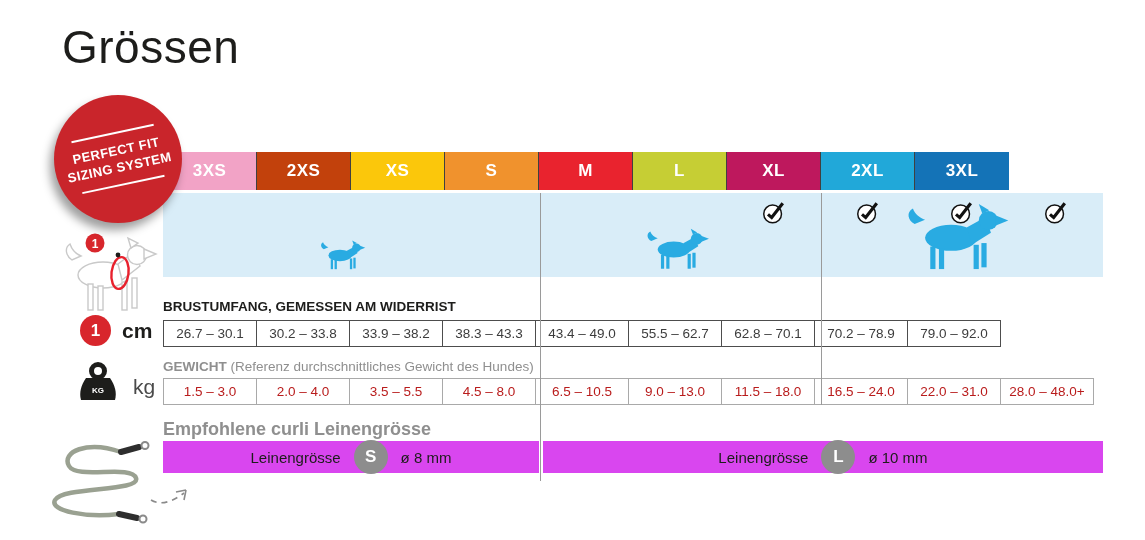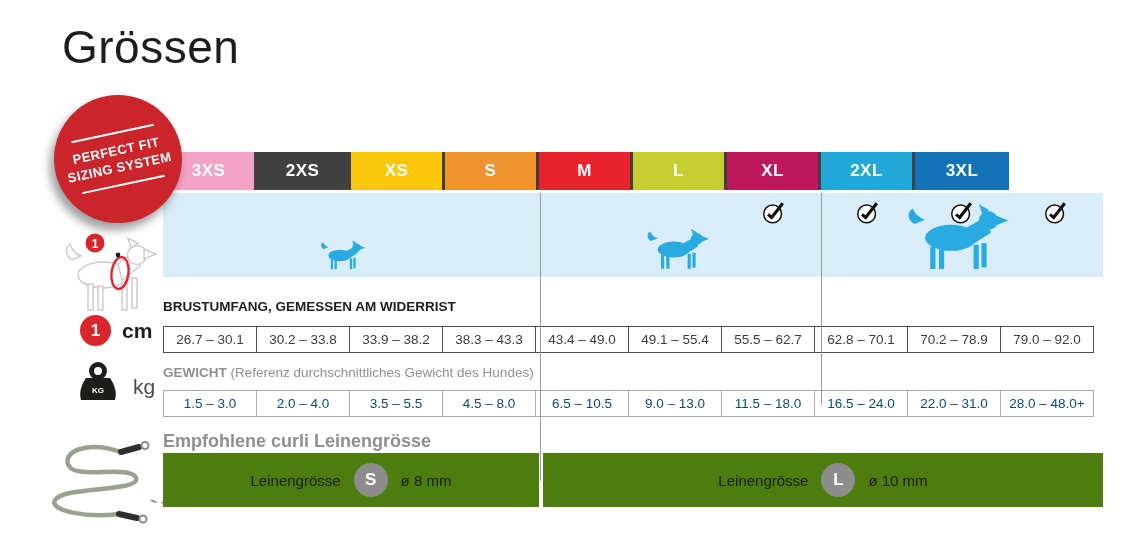--- a/index.html
+++ b/index.html
@@ -15,42 +15,42 @@
          display:flex;align-items:center;justify-content:center;}
   .badge-inner{transform:rotate(-12deg);text-align:center;color:#fff;}
   .badge-rule{height:2px;width:84px;background:#fff;margin:0 auto;}
   .badge-rule.top{margin-bottom:8px;}
   .badge-rule.bottom{margin-top:8px;}
   .badge-text{font-size:13px;font-weight:bold;letter-spacing:.4px;line-height:17px;white-space:nowrap;}
 
   
   .table{position:absolute;left:163px;top:152px;width:940px;}
   .header-row{display:flex;height:38px;}
-  .size-header{width:94px;box-sizing:border-box;border-right:3px solid #404040;
+  .size-header{width:94px;box-sizing:border-box;border-right:1px solid #404040;
                display:flex;align-items:center;justify-content:center;
                color:#fff;font-weight:bold;font-size:17px;letter-spacing:.5px;}
   .size-header:last-child{border-right:none;}
 
   .band{position:relative;display:flex;height:84px;background:#d9edf8;margin-top:3px;}
   .band-cell{width:94px;display:flex;justify-content:center;align-items:flex-start;padding-top:7px;box-sizing:border-box;}
   .dog{position:absolute;bottom:7px;}
   .dog svg{display:block;}
 
   .row-label{margin-top:22px;height:18px;font-size:13.5px;font-weight:bold;color:#1d1d1b;}
   .row-label.gray{color:#8f8f8f;margin-top:12px;height:16px;}
   .row-label .rest{font-weight:normal;}
-  .cells{display:flex;margin-top:9px;}
+  .cells{display:flex;margin-top:3px;}
   .cell{width:94px;height:27px;box-sizing:border-box;border:1px solid #4d4d4d;margin-left:-1px;
         display:flex;align-items:center;justify-content:center;font-size:13.5px;color:#3c3c3c;background:#fff;}
   .cells .cell:first-child{margin-left:0;}
-  .cells.gray .cell{border-color:#a9a9a9;color:#0c4a6e;}
+  .cells.gray .cell{border-color:#a9a9a9;color:#b91c1c;}
 
   .leash-label{margin-top:14px;height:16px;font-size:18px;font-weight:bold;color:#8f8f8f;}
   .leash-row{display:flex;margin-top:6px;gap:4px;}
-  .leash-bar{height:54px;background:#4d7c0f;display:flex;align-items:center;justify-content:center;gap:13px;}
+  .leash-bar{height:32px;background:#d946ef;display:flex;align-items:center;justify-content:center;gap:13px;}
   .leash-bar.small{width:376px;}
   .leash-bar.large{width:560px;}
   .leash-text{font-size:15px;color:#1d1d1b;}
   .leash-badge{width:34px;height:34px;border-radius:50%;background:#8d8d8d;color:#fff;
                font-weight:bold;font-size:17px;display:flex;align-items:center;justify-content:center;}
 
   .vline{position:absolute;width:1px;background:#9a9a9a;z-index:2;}
   .vline.left{left:540px;top:193px;height:288px;}
   .vline.right{left:821px;top:193px;height:212px;}
 
@@ -149,21 +149,21 @@
     <svg width="48" height="30" viewBox="0 0 48 30">
       <path d="M3 20 Q16 28 36 13" fill="none" stroke="#8a8a8a" stroke-width="1.6" stroke-dasharray="6 5"></path>
       <path d="M38 10 L28 12 M38 10 L36 20" fill="none" stroke="#8a8a8a" stroke-width="1.6"></path>
     </svg>
   </div>
 
   <div class="table">
 
     <div class="header-row" id="size-headers">
       <div class="size-header" style="background: rgb(242, 163, 198);">3XS</div>
-      <div class="size-header" style="background: #404040;">2XS</div>
+      <div class="size-header" style="background: #c2410c;">2XS</div>
       <div class="size-header" style="background: rgb(251, 199, 11);">XS</div>
       <div class="size-header" style="background: rgb(240, 146, 45);">S</div>
       <div class="size-header" style="background: rgb(233, 35, 46);">M</div>
       <div class="size-header" style="background: rgb(198, 206, 52);">L</div>
       <div class="size-header" style="background: #be185d;">XL</div>
       <div class="size-header" style="background: rgb(33, 168, 217);">2XL</div>
       <div class="size-header" style="background: rgb(20, 115, 183);">3XL</div>
     </div>
 
     <div class="band" id="band-row">
@@ -214,21 +214,20 @@
       </div>
     </div>
 
     <div class="row-label">BRUSTUMFANG, GEMESSEN AM WIDERRIST</div>
     <div class="cells">
       <div class="cell">26.7 – 30.1</div>
       <div class="cell">30.2 – 33.8</div>
       <div class="cell">33.9 – 38.2</div>
       <div class="cell">38.3 – 43.3</div>
       <div class="cell">43.4 – 49.0</div>
-      <div class="cell">49.1 – 55.4</div>
       <div class="cell">55.5 – 62.7</div>
       <div class="cell">62.8 – 70.1</div>
       <div class="cell">70.2 – 78.9</div>
       <div class="cell">79.0 – 92.0</div>
     </div>
 
     <div class="row-label gray">
       <span>GEWICHT</span><span class="rest"> (Referenz durchschnittliches Gewicht des Hundes)</span>
     </div>
     <div class="cells gray">

